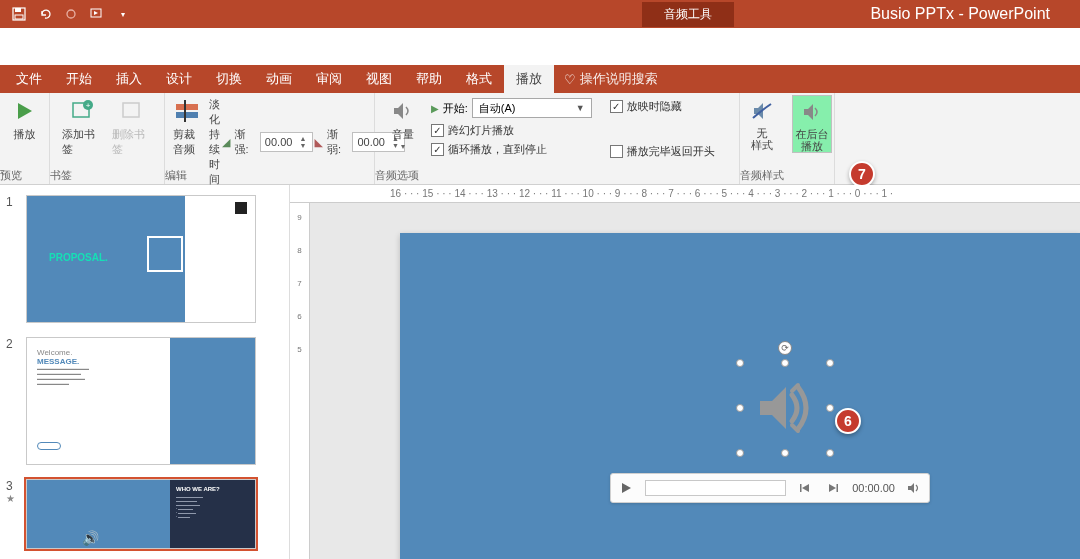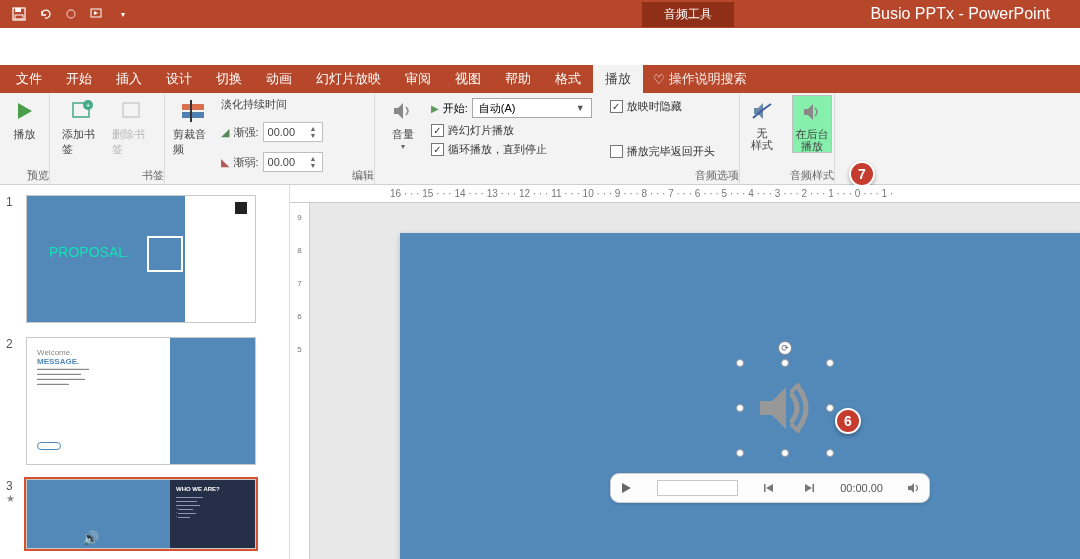--- a/index.html
+++ b/index.html
@@ -13,21 +13,21 @@
 .doc-title { position: absolute; left: 0; right: 0; text-align: center; pointer-events: none; font-size: 16px; }
 .doc-title span { pointer-events: none; }
 
 .menu-bar { height: 28px; background: #b7472a; display: flex; align-items: center; padding: 0 4px; color: #fff; font-size: 13px; margin-top: 37px; }
 .menu-item { padding: 5px 12px; cursor: pointer; }
 .menu-item.active { background: #f3f3f3; color: #444; }
 .tell-me { display: flex; align-items: center; gap: 4px; margin-left: 10px; color: #fff; opacity: 0.9; }
 
 .ribbon { height: 92px; background: #f3f3f3; border-bottom: 1px solid #d0d0d0; display: flex; font-size: 11px; position: relative; }
 .ribbon-group { border-right: 1px solid #dcdcdc; display: flex; flex-direction: column; align-items: center; padding: 2px 8px 0 8px; position: relative; }
-.ribbon-group-label { position: absolute; bottom: 1px; left: 0; right: 0; text-align: right; color: #666; font-size: 11px; }
+.ribbon-group-label { position: absolute; bottom: 1px; left: 0; right: 0; text-align: left; color: #666; font-size: 11px; }
 .rb-btn-big { width: 40px; display: flex; flex-direction: column; align-items: center; padding-top: 2px; cursor: pointer; color: #444; }
 .rb-btn-big.disabled { color: #b8b8b8; }
 .rb-icon { width: 28px; height: 28px; display: flex; align-items: center; justify-content: center; margin-bottom: 2px; }
 .rb-row { display: flex; align-items: center; gap: 4px; height: 22px; }
 .fade-row { display: flex; align-items: center; gap: 4px; font-size: 11px; color: #444; }
 .fade-spin { border: 1px solid #bfbfbf; background: #fff; width: 60px; height: 20px; display: flex; align-items: center; padding: 0 4px; font-size: 11px; justify-content: space-between; }
 .spin-arrows { width: 8px; display: flex; flex-direction: column; font-size: 7px; line-height: 7px; color: #666; }
 .start-select { border: 1px solid #a8a8a8; background: #fff; height: 20px; width: 120px; display: flex; align-items: center; justify-content: space-between; padding: 0 6px; font-size: 11px; }
 .chk { display: flex; align-items: center; gap: 4px; font-size: 11px; color: #333; }
 .chkbox { width: 13px; height: 13px; border: 1px solid #777; background: #fff; display: flex; align-items: center; justify-content: center; font-size: 10px; color: #333; }
@@ -36,21 +36,21 @@
 .step-badge { width: 26px; height: 26px; border-radius: 50%; background: #c53b2e; border: 2px solid #fff; box-shadow: 0 2px 4px rgba(0,0,0,0.3); color: #fff; font-weight: bold; display: flex; align-items: center; justify-content: center; font-size: 14px; position: absolute; }
 
 .workspace { display: flex; height: calc(559px - 28px - 28px - 92px); position: relative; }
 .thumbs { width: 290px; background: #fff; border-right: 1px solid #ddd; overflow: hidden; padding-top: 6px; }
 .thumb-row { display: flex; padding: 4px 10px 10px 6px; gap: 6px; }
 .thumb-num { width: 14px; font-size: 12px; color: #555; }
 .thumb-star { font-size: 10px; color: #888; }
 .thumb-slide { width: 230px; height: 128px; border: 1px solid #c9c9c9; background: #5289b9; position: relative; overflow: hidden; }
 .thumb-slide.sel { outline: 2px solid #d35230; }
 .slide1-box { position: absolute; top: 40px; left: 120px; width: 36px; height: 36px; background: #5289b9; border: 2px solid #fff; }
-.slide1-text { position: absolute; top: 48px; left: 22px; color: #15e0b5; font-weight: normal; font-size: 14px; }
+.slide1-text { position: absolute; top: 56px; left: 22px; color: #15e0b5; font-weight: bold; font-size: 10px; }
 .slide1-logo { position: absolute; top: 6px; right: 8px; width: 12px; height: 12px; background: #222; }
 .slide1-side { position: absolute; right: 0; top: 0; bottom: 0; width: 70px; background: #fff; }
 .slide2-bg { position: absolute; inset: 0; background: #fff; }
 .slide2-blue { position: absolute; right: 0; top: 0; bottom: 0; width: 85px; background: #5289b9; }
 .slide2-title { position: absolute; top: 10px; left: 10px; font-size: 8px; color: #5289b9; font-weight: bold; }
 .slide2-text { position: absolute; top: 28px; left: 10px; right: 95px; font-size: 4px; color: #888; line-height: 5px; }
 .slide2-btn { position: absolute; bottom: 14px; left: 10px; width: 24px; height: 8px; border: 1px solid #5289b9; border-radius: 4px; }
 .slide3-dark { position: absolute; right: 0; top: 0; bottom: 0; width: 85px; background: #253048; padding: 6px; }
 .slide3-h { color: #fff; font-size: 6px; font-weight: bold; }
 .slide3-t { color: #9aa3b5; font-size: 3px; line-height: 4px; margin-top: 3px; }
@@ -62,21 +62,21 @@
 .vruler2 { width: 20px; background: #fff; border-right: 1px solid #ccc; display: flex; flex-direction: column; align-items: center; font-size: 8px; color: #777; padding-top: 10px; gap: 24px; }
 .slide-stage { flex: 1; display: flex; }
 .canvas-wrap { flex: 1; position: relative; overflow: hidden; }
 .slide-canvas { position: absolute; left: 90px; top: 30px; width: 680px; height: 380px; background: #5289b9; box-shadow: 0 2px 6px rgba(0,0,0,0.2); }
 
 .audio-obj { position: absolute; left: 340px; top: 130px; width: 90px; height: 90px; }
 .audio-icon-bg { width: 70px; height: 70px; position: absolute; left: 10px; top: 10px; display: flex; align-items: center; justify-content: center; }
 .sel-handle { width: 8px; height: 8px; background: #fff; border: 1px solid #999; border-radius: 50%; position: absolute; }
 .rot-handle { width: 14px; height: 14px; border: 1px solid #888; border-radius: 50%; background: #fff; position: absolute; top: -22px; left: 50%; margin-left: -7px; display: flex; align-items: center; justify-content: center; font-size: 9px; color: #666; }
 
-.audio-player { position: absolute; left: 210px; top: 240px; width: 320px; height: 30px; background: #fcfcfc; border: 1px solid #d0d0d0; border-radius: 9px; box-shadow: 0 1px 3px rgba(0,0,0,0.15); display: flex; align-items: center; padding: 12px 6px; gap: 22px; }
+.audio-player { position: absolute; left: 210px; top: 240px; width: 320px; height: 30px; background: #fcfcfc; border: 1px solid #d0d0d0; border-radius: 3px; box-shadow: 0 1px 3px rgba(0,0,0,0.15); display: flex; align-items: center; padding: 12px 6px; gap: 10px; }
 .play-btn { width: 18px; height: 18px; display: flex; align-items: center; justify-content: center; color: #555; cursor: pointer; }
 .prog-bar { flex: 1; height: 16px; border: 1px solid #c8c8c8; background: #fff; }
 .time-txt { font-size: 11px; color: #555; }
 
 svg { display: block; }
 </style>
 </head>
 <body>
 
 <div class="title-bar">
@@ -113,21 +113,20 @@
   <div class="doc-title" style="left:auto;right:30px;text-align:right;"><span>Busio PPTx - PowerPoint</span></div>
 </div>
 
 <div class="menu-bar">
   <div class="menu-item">文件</div>
   <div class="menu-item">开始</div>
   <div class="menu-item">插入</div>
   <div class="menu-item">设计</div>
   <div class="menu-item">切换</div>
   <div class="menu-item">动画</div>
-  <div class="menu-item">幻灯片放映</div>
   <div class="menu-item">审阅</div>
   <div class="menu-item">视图</div>
   <div class="menu-item">帮助</div>
   <div class="menu-item">格式</div>
   <div class="menu-item active">播放</div>
   <div class="tell-me">
     <span>♡</span>
     <span>操作说明搜索</span>
   </div>
 </div>
@@ -174,21 +173,21 @@
       <div class="rb-btn-big">
         <div class="rb-icon">
             <svg width="26" height="26">
               <rect x="2" y="6" width="22" height="6" fill="#d87050"></rect>
               <rect x="2" y="14" width="22" height="6" fill="#5080b0"></rect>
               <rect x="10" y="2" width="2" height="22" fill="#333"></rect>
             </svg>
           </div>
         <span>剪裁音频</span>
       </div>
-      <div style="display:flex;flex-direction:column;gap:10px;padding-top:2px;">
+      <div style="display:flex;flex-direction:row;gap:2px;padding-top:2px;">
         <div style="font-size:11px;color:#444;">淡化持续时间</div>
         <div class="fade-row">
           <span style="color:#5a8a5a;">◢</span>
           <span>渐强:</span>
           <div class="fade-spin">
               <span>00.00</span>
               <div class="spin-arrows">
                 <span>▲</span>
                 <span>▼</span>
               </div>

